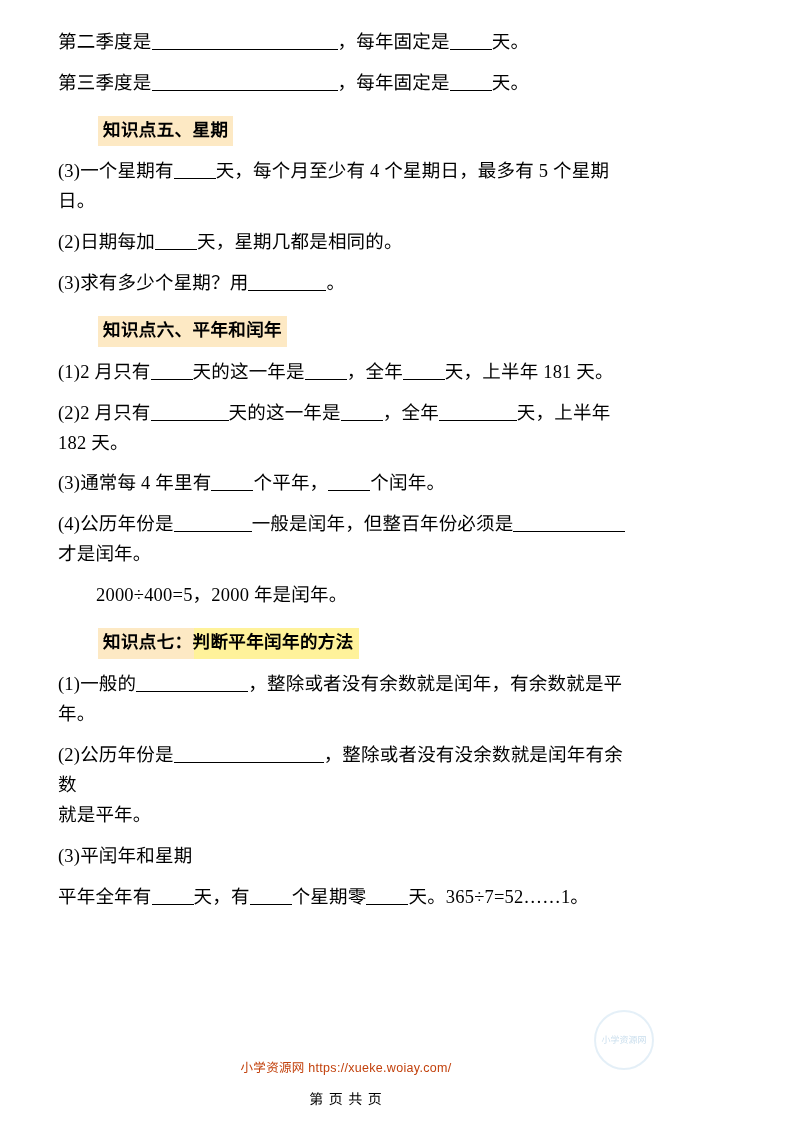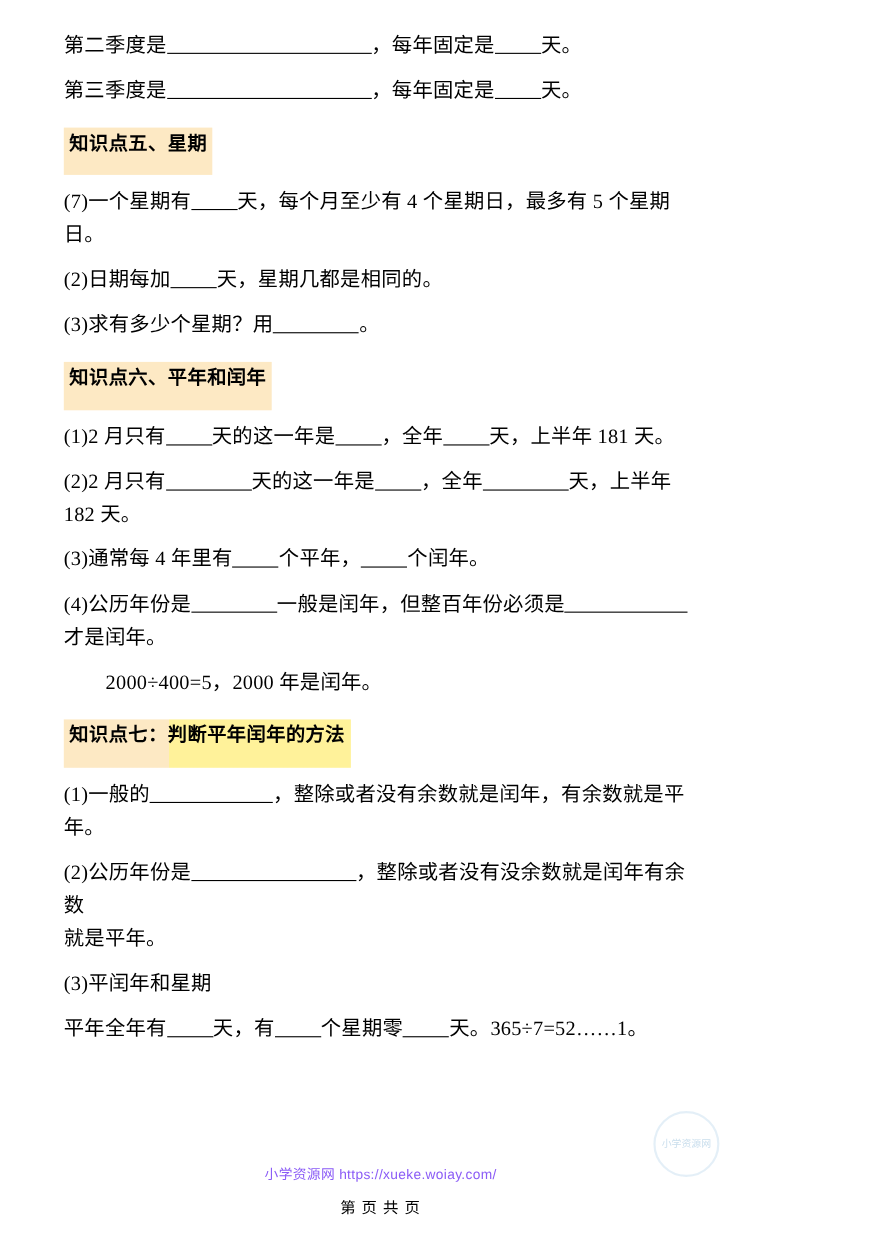--- a/index.html
+++ b/index.html
@@ -34,43 +34,44 @@
   }
   .heading {
     margin: 17px 0 11px 0;
   }
   .heading .hl {
     display: inline-block;
     font-family: "Liberation Sans", "DejaVu Sans", sans-serif;
     font-weight: bold;
     font-size: 17.5px;
     line-height: 1.45;
-    padding: 2px 5px 16px 5px;
+    padding: 2px 5px 3px 5px;
     letter-spacing: 0.4px;
+    margin-left: 40px;
   }
   .hl-orange {
     background: #fde9c4;
   }
   .heading.h7 .hl {
     background: linear-gradient(to right, #fde9c4 0 96px, #fff29a 96px 100%);
   }
   .blank-s { display:inline-block; border-bottom:1px solid #000; width:42px; height:1em; vertical-align:-2px; }
   .blank-m { display:inline-block; border-bottom:1px solid #000; width:78px; height:1em; vertical-align:-2px; }
   .blank-l { display:inline-block; border-bottom:1px solid #000; width:112px; height:1em; vertical-align:-2px; }
   .blank-xl { display:inline-block; border-bottom:1px solid #000; width:150px; height:1em; vertical-align:-2px; }
   .blank-xxl { display:inline-block; border-bottom:1px solid #000; width:186px; height:1em; vertical-align:-2px; }
   .watermark {
     position: absolute;
     left: 0;
     right: 0;
     bottom: 46px;
     text-align: center;
     font-family: "Liberation Sans", "DejaVu Sans", sans-serif;
     font-size: 12.5px;
-    color: #8b5cf6;
+    color: #c2410c;
     letter-spacing: 0.3px;
   }
   .footer {
     position: absolute;
     left: 0;
     right: 0;
     bottom: 14px;
     text-align: center;
     font-size: 14px;
     color: #000;
@@ -100,21 +101,21 @@
 
 <div class="page">
 
   <p class="line"><span>第二季度是</span><span class="blank-xxl"></span><span>，每年固定是</span><span class="blank-s"></span><span>天。</span></p>
 
   <p class="line"><span>第三季度是</span><span class="blank-xxl"></span><span>，每年固定是</span><span class="blank-s"></span><span>天。</span></p>
 
 
   <div class="heading"><span class="hl hl-orange">知识点五、星期</span></div>
 
-  <p class="line"><span>(7)一个星期有</span><span class="blank-s"></span><span>天，每个月至少有 4 个星期日，最多有 5 个星期</span><br><span>日。</span></p>
+  <p class="line"><span>(3)一个星期有</span><span class="blank-s"></span><span>天，每个月至少有 4 个星期日，最多有 5 个星期</span><br><span>日。</span></p>
 
   <p class="line"><span>(2)日期每加</span><span class="blank-s"></span><span>天，星期几都是相同的。</span></p>
 
   <p class="line"><span>(3)求有多少个星期？用</span><span class="blank-m"></span><span>。</span></p>
 
   <div class="heading"><span class="hl hl-orange">知识点六、平年和闰年</span></div>
 
   <p class="line"><span>(1)2 月只有</span><span class="blank-s"></span><span>天的这一年是</span><span class="blank-s"></span><span>，全年</span><span class="blank-s"></span><span>天，上半年 181 天。</span></p>
 
   <p class="line"><span>(2)2 月只有</span><span class="blank-m"></span><span>天的这一年是</span><span class="blank-s"></span><span>，全年</span><span class="blank-m"></span><span>天，上半年 182 天。</span></p>

